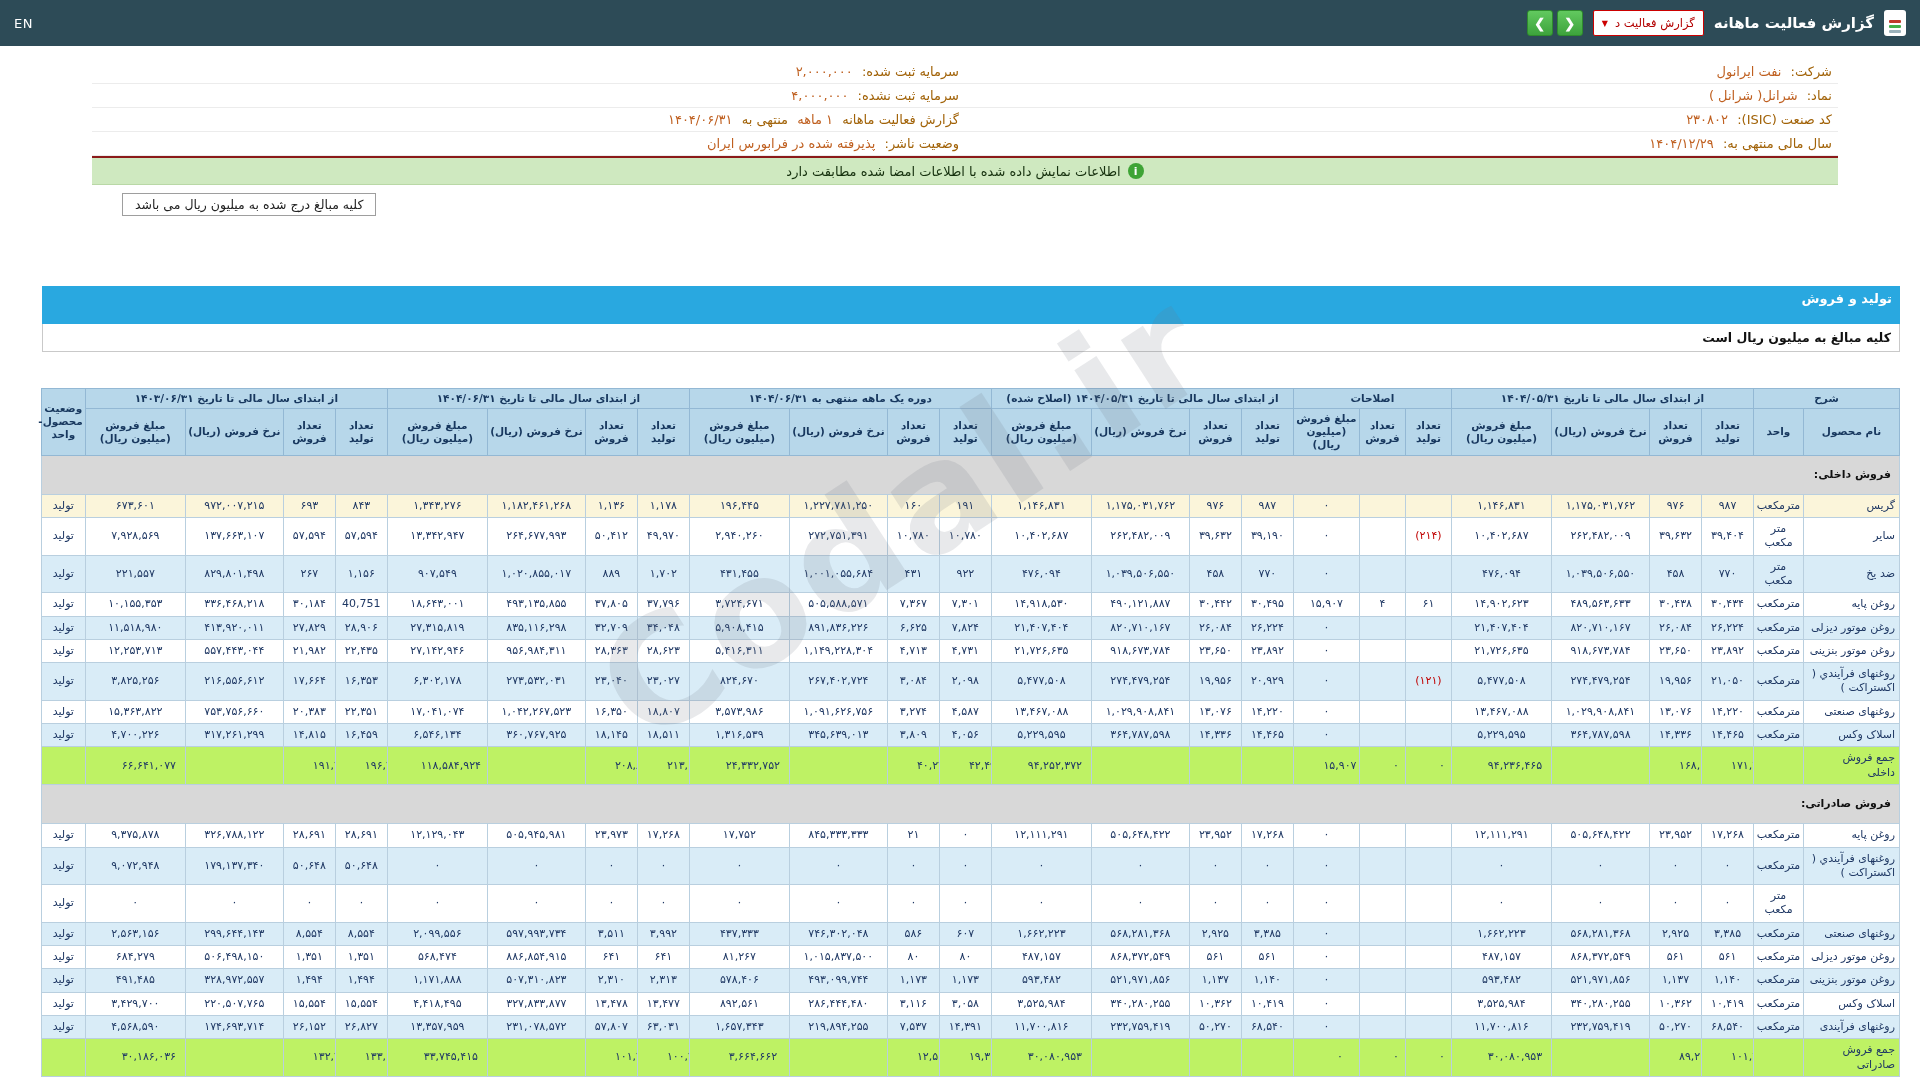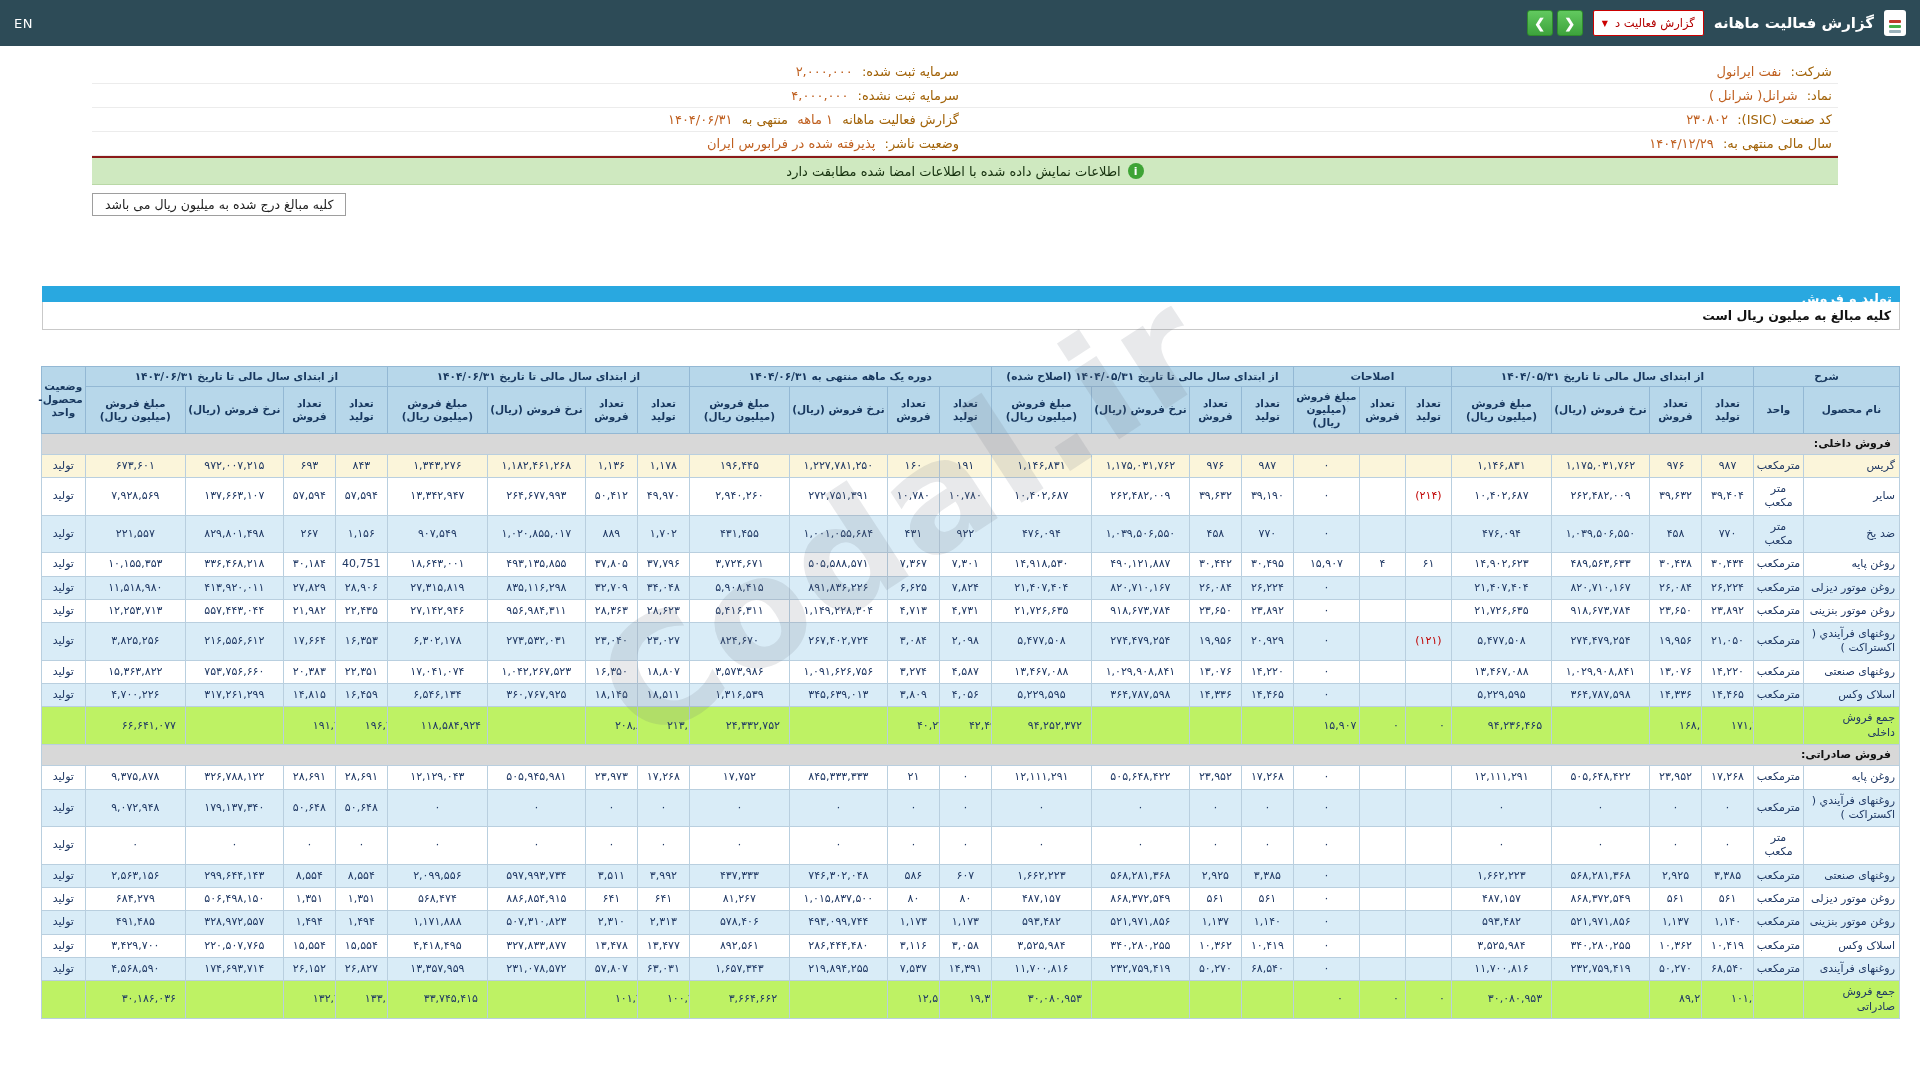--- a/index.html
+++ b/index.html
@@ -32,44 +32,44 @@
   .seg-v{color:#bf5f1f;margin:0 5px;}
 
   
   .banner{margin:0 82px 0 92px;border-top:2px solid #8b1a1a;background:#cfe9c0;border-bottom:1px solid #b9d8a6;
     display:flex;align-items:center;justify-content:center;gap:7px;height:26px;font-size:13px;color:#15300d;}
   .info-icon{width:16px;height:16px;border-radius:50%;background:#3ea435;color:#fff;font-size:11px;
     font-weight:bold;font-style:normal;display:inline-flex;align-items:center;justify-content:center;}
 
   
   .note-wrap{margin:8px 82px 0 92px;overflow:hidden;}
-  .note-box{float:left;border:1px solid #9e9e9e;padding:3px 12px;font-size:12.5px;color:#222;}
+  .note-box{float:left;margin-left:30px;border:1px solid #9e9e9e;padding:3px 12px;font-size:12.5px;color:#222;}
 
   
-  .blue-bar{margin:70px 20px 0 42px;height:16px;line-height:26px;background:#29a8e0;color:#fff;
+  .blue-bar{margin:70px 20px 0 42px;height:38px;line-height:26px;background:#29a8e0;color:#fff;
     font-size:13px;font-weight:bold;padding-right:8px;}
   .table-note{margin:0 20px 0 42px;border:1px solid #c9c9c9;border-top:none;height:27px;line-height:27px;
     font-size:12.5px;font-weight:600;color:#111;padding-right:8px;background:#fff;}
 
   
   .ptable{border-collapse:collapse;table-layout:fixed;width:1858px;margin:36px 20px 0 42px;
     font-size:11px;color:#1f3864;}
   .ptable th{background:#b7d7ea;border:1px solid #93b8d4;color:#17375e;font-size:10.5px;font-weight:bold;
     padding:3px 2px;vertical-align:middle;line-height:1.25;}
   .ptable td{border:1px solid #b9cfdf;padding:4px 2px;text-align:center;line-height:1.3;vertical-align:middle;
     overflow:hidden;}
   .name-cell{text-align:right !important;padding-right:4px !important;}
   .num{direction:ltr;unicode-bidi:isolate;}
   .neg{color:#c00000;}
   .r-white td{background:#ffffff;}
   .r-blue td{background:#d9ecf7;}
   .r-cream td{background:#fbf5da;}
   .r-yellow td{background:#bef264;padding-left:29px;}
   .r-gray td{background:#d8d8d8;}
-  .section-cell{text-align:right !important;font-weight:bold;padding:3px 8px !important;color:#111;}
+  .section-cell{text-align:right !important;font-weight:bold;padding:12px 8px !important;color:#111;}
 
   
   .watermark{position:absolute;left:560px;top:430px;transform:rotate(-33deg);font-size:150px;font-weight:bold;
     color:rgba(110,120,130,0.16);letter-spacing:4px;z-index:30;pointer-events:none;direction:ltr;}
 </style>
 </head>
 <body>
 
 <div class="topbar">
   <div class="report-icon">

